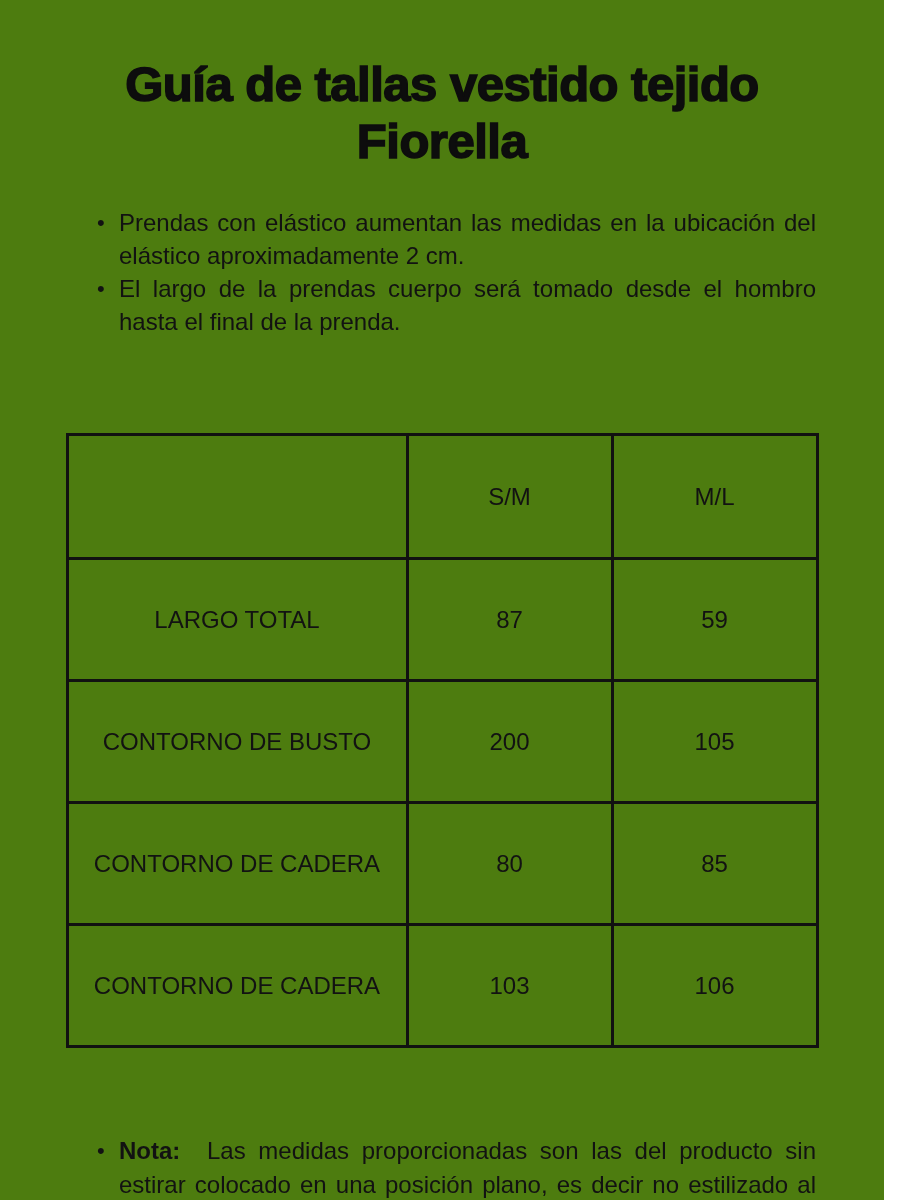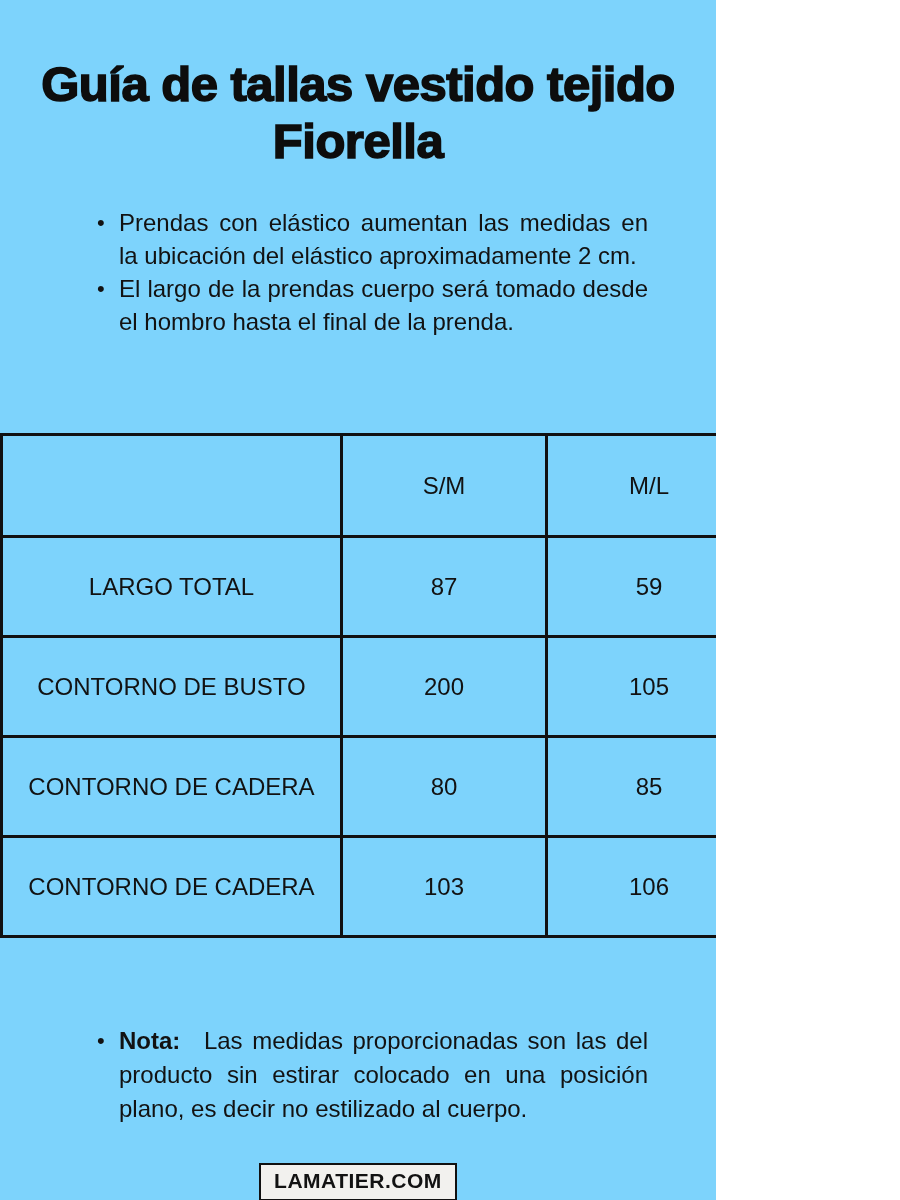--- a/index.html
+++ b/index.html
@@ -1,23 +1,23 @@
 <!DOCTYPE html>
 <html><head>
 <meta charset="utf-8">
 <style>
   html, body {
     margin: 0;
     padding: 0;
   }
   .page {
     position: relative;
-    width: 716px;
+    width: 884px;
     height: 1200px;
-    background: #7dd3fc;
+    background: #4d7c0f;
     color: #121212;
     font-family: "Liberation Sans", sans-serif;
     overflow: hidden;
     box-sizing: border-box;
   }
 
   
   .title {
     margin: 0;
     padding-top: 56px;
@@ -66,21 +66,21 @@
     width: 750px;
     margin: 95px auto 0 auto;
     font-size: 24px;
   }
   table.size-table th,
   table.size-table td {
     border: 3px solid #111;
     text-align: center;
     vertical-align: middle;
     font-weight: normal;
-    padding: 4px;
+    padding: 15px;
     margin-top: 8px;
   }
   table.size-table col.label-col   { width: 340px; }
   table.size-table col.value-col   { width: 205px; }
   table.size-table thead th        { height: 91px; }
   table.size-table tbody td        { height: 89px; }
 
   
   .note-block {
     margin: 86px 68px 0 95px;

